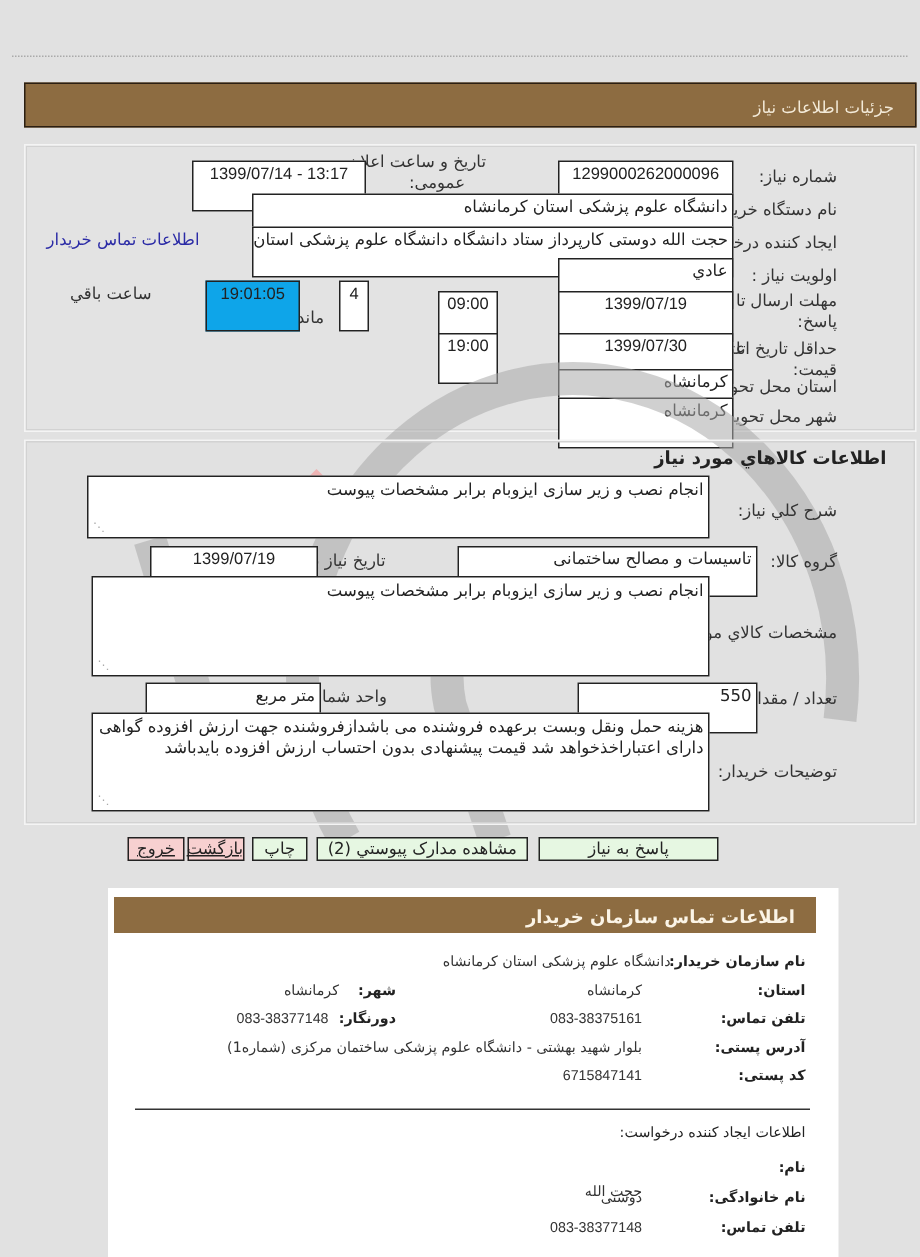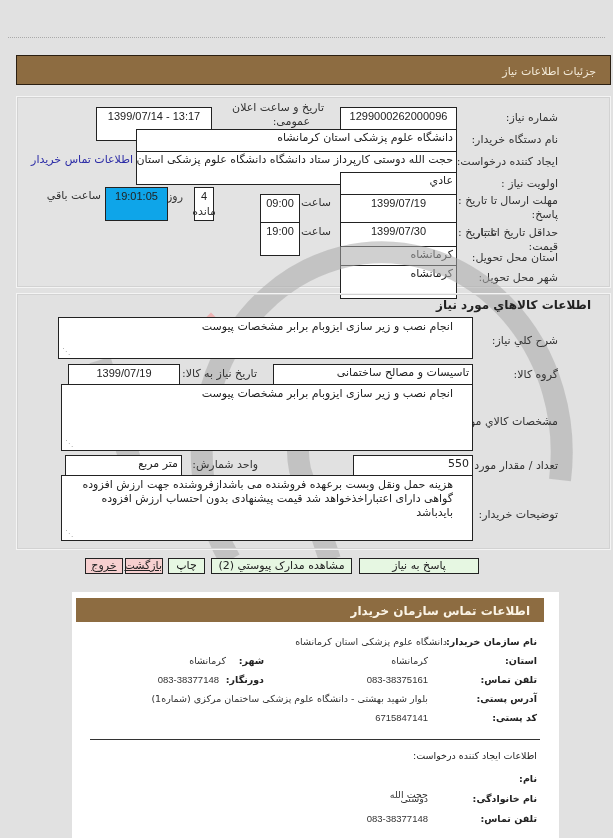--- a/index.html
+++ b/index.html
@@ -22,28 +22,28 @@
     color: #f3ead8; font-size: 11px; padding: 9px 14px 0 0;
   }
   .panel {
     position: absolute; background: #e3e3e3; border: 1px solid #f4f4f4;
     box-shadow: inset 0 0 0 1px #d2d2d2;
   }
   .lbl { position: absolute; color: #333; font-size: 11px; line-height: 14px; text-align: right; white-space: nowrap; }
   .box {
     position: absolute; background: #fff; border: 1px solid #222;
     height: 34px; font-size: 11px; line-height: 16px; padding: 0 3px;
-    white-space: nowrap; overflow: hidden;
+    white-space: nowrap; overflow: hidden; margin-left: 32px;
   }
   .box.ltr { direction: ltr; text-align: center; font-family: "Liberation Sans", sans-serif; }
   .box.right { text-align: right; }
   .box.yellow { background: #0ea5e9; }
   .textarea {
     position: absolute; background: #fff; border: 1px solid #222;
-    font-size: 11px; line-height: 14px; padding: 2px 19px; text-align: right;
+    font-size: 11px; line-height: 14px; padding: 2px 3px; text-align: right;
     overflow: hidden;
   }
   .grip { position: absolute; left: 3px; bottom: 2px; color: #aaa; font-size: 8px; line-height: 8px; }
   .link { color: #2b2ba6; }
   .section-h { position: absolute; font-weight: bold; font-size: 12px; color: #222; }
   .btn {
     position: absolute; height: 16px; border: 1px solid #222; font-size: 11px; line-height: 14px;
     text-align: center; color: #222; cursor: pointer;
   }
   .btn.green { background: #e6f7e2; }

